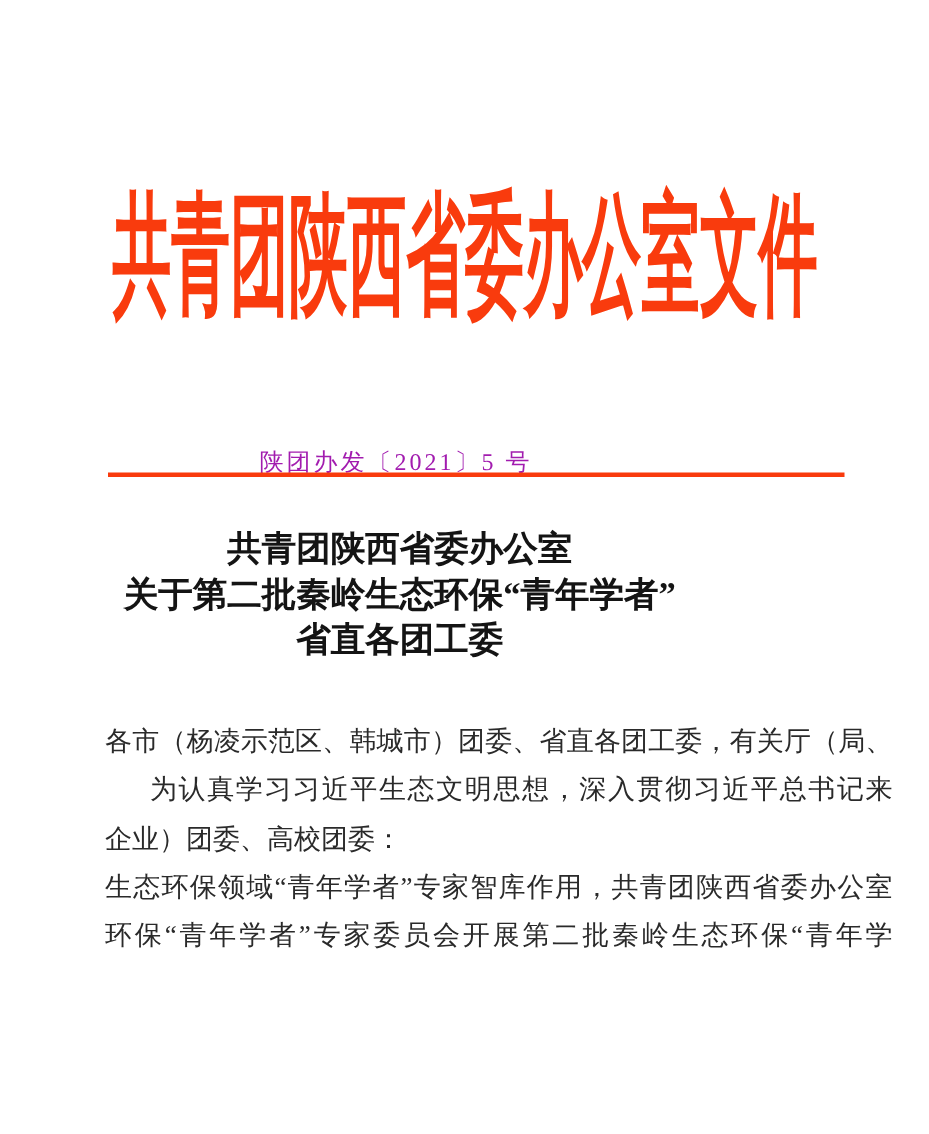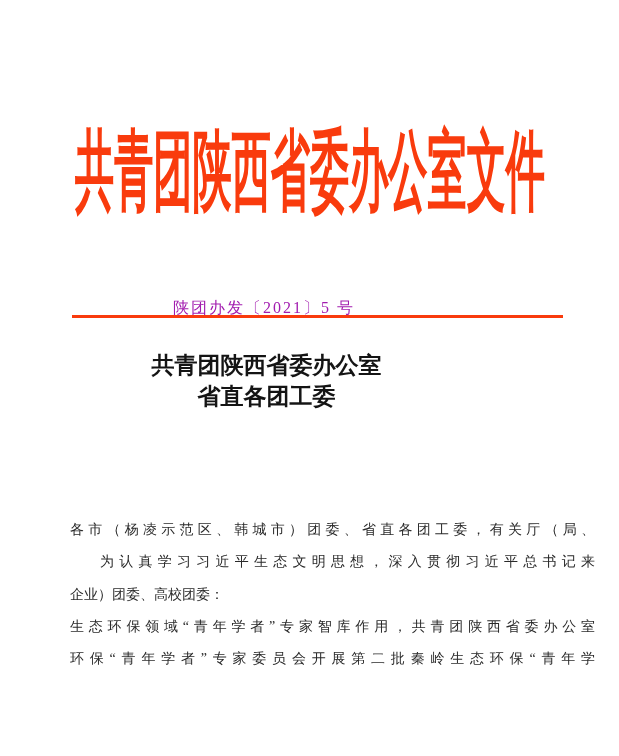--- a/index.html
+++ b/index.html
@@ -66,24 +66,23 @@
     font-weight: bold;
     line-height: 30.5px;
     color: #141414;
   }
   
   .body-block {
     position: absolute;
     top: 478px;
     left: 70px;
     width: 525px;
-    font-size: 14px;
+    font-size: 18px;
     line-height: 32.3px;
     color: #2a2a2a;
-    margin-top: 36px;
   }
   .line {
     height: 32.3px;
     overflow: visible;
   }
   .line.justify {
     text-align: justify;
     text-align-last: justify;
   }
   .line.indent {
@@ -98,20 +97,21 @@
   <div class="banner">
     <span class="banner-text" style="color: rgb(249, 59, 13);">共青团陕西省委办公室文件</span>
   </div>
 
   <div class="doc-number">陕团办发〔2021〕5 号</div>
 
   <div class="divider" style="background-color: rgb(249, 59, 13);"></div>
 
   <div class="title">
     <div class="title-line">共青团陕西省委办公室</div>
+    <div class="title-line">关于第二批秦岭生态环保“青年学者”</div>
     <div class="title-line">省直各团工委</div>
   </div>
 
   <div class="body-block">
     <div class="line justify">各市（杨凌示范区、韩城市）团委、省直各团工委，有关厅（局、</div>
     <div class="line justify indent">为认真学习习近平生态文明思想，深入贯彻习近平总书记来</div>
     <div class="line">企业）团委、高校团委：</div>
     <div class="line justify">生态环保领域“青年学者”专家智库作用，共青团陕西省委办公室</div>
     <div class="line justify">环保“青年学者”专家委员会开展第二批秦岭生态环保“青年学</div>
   </div>

